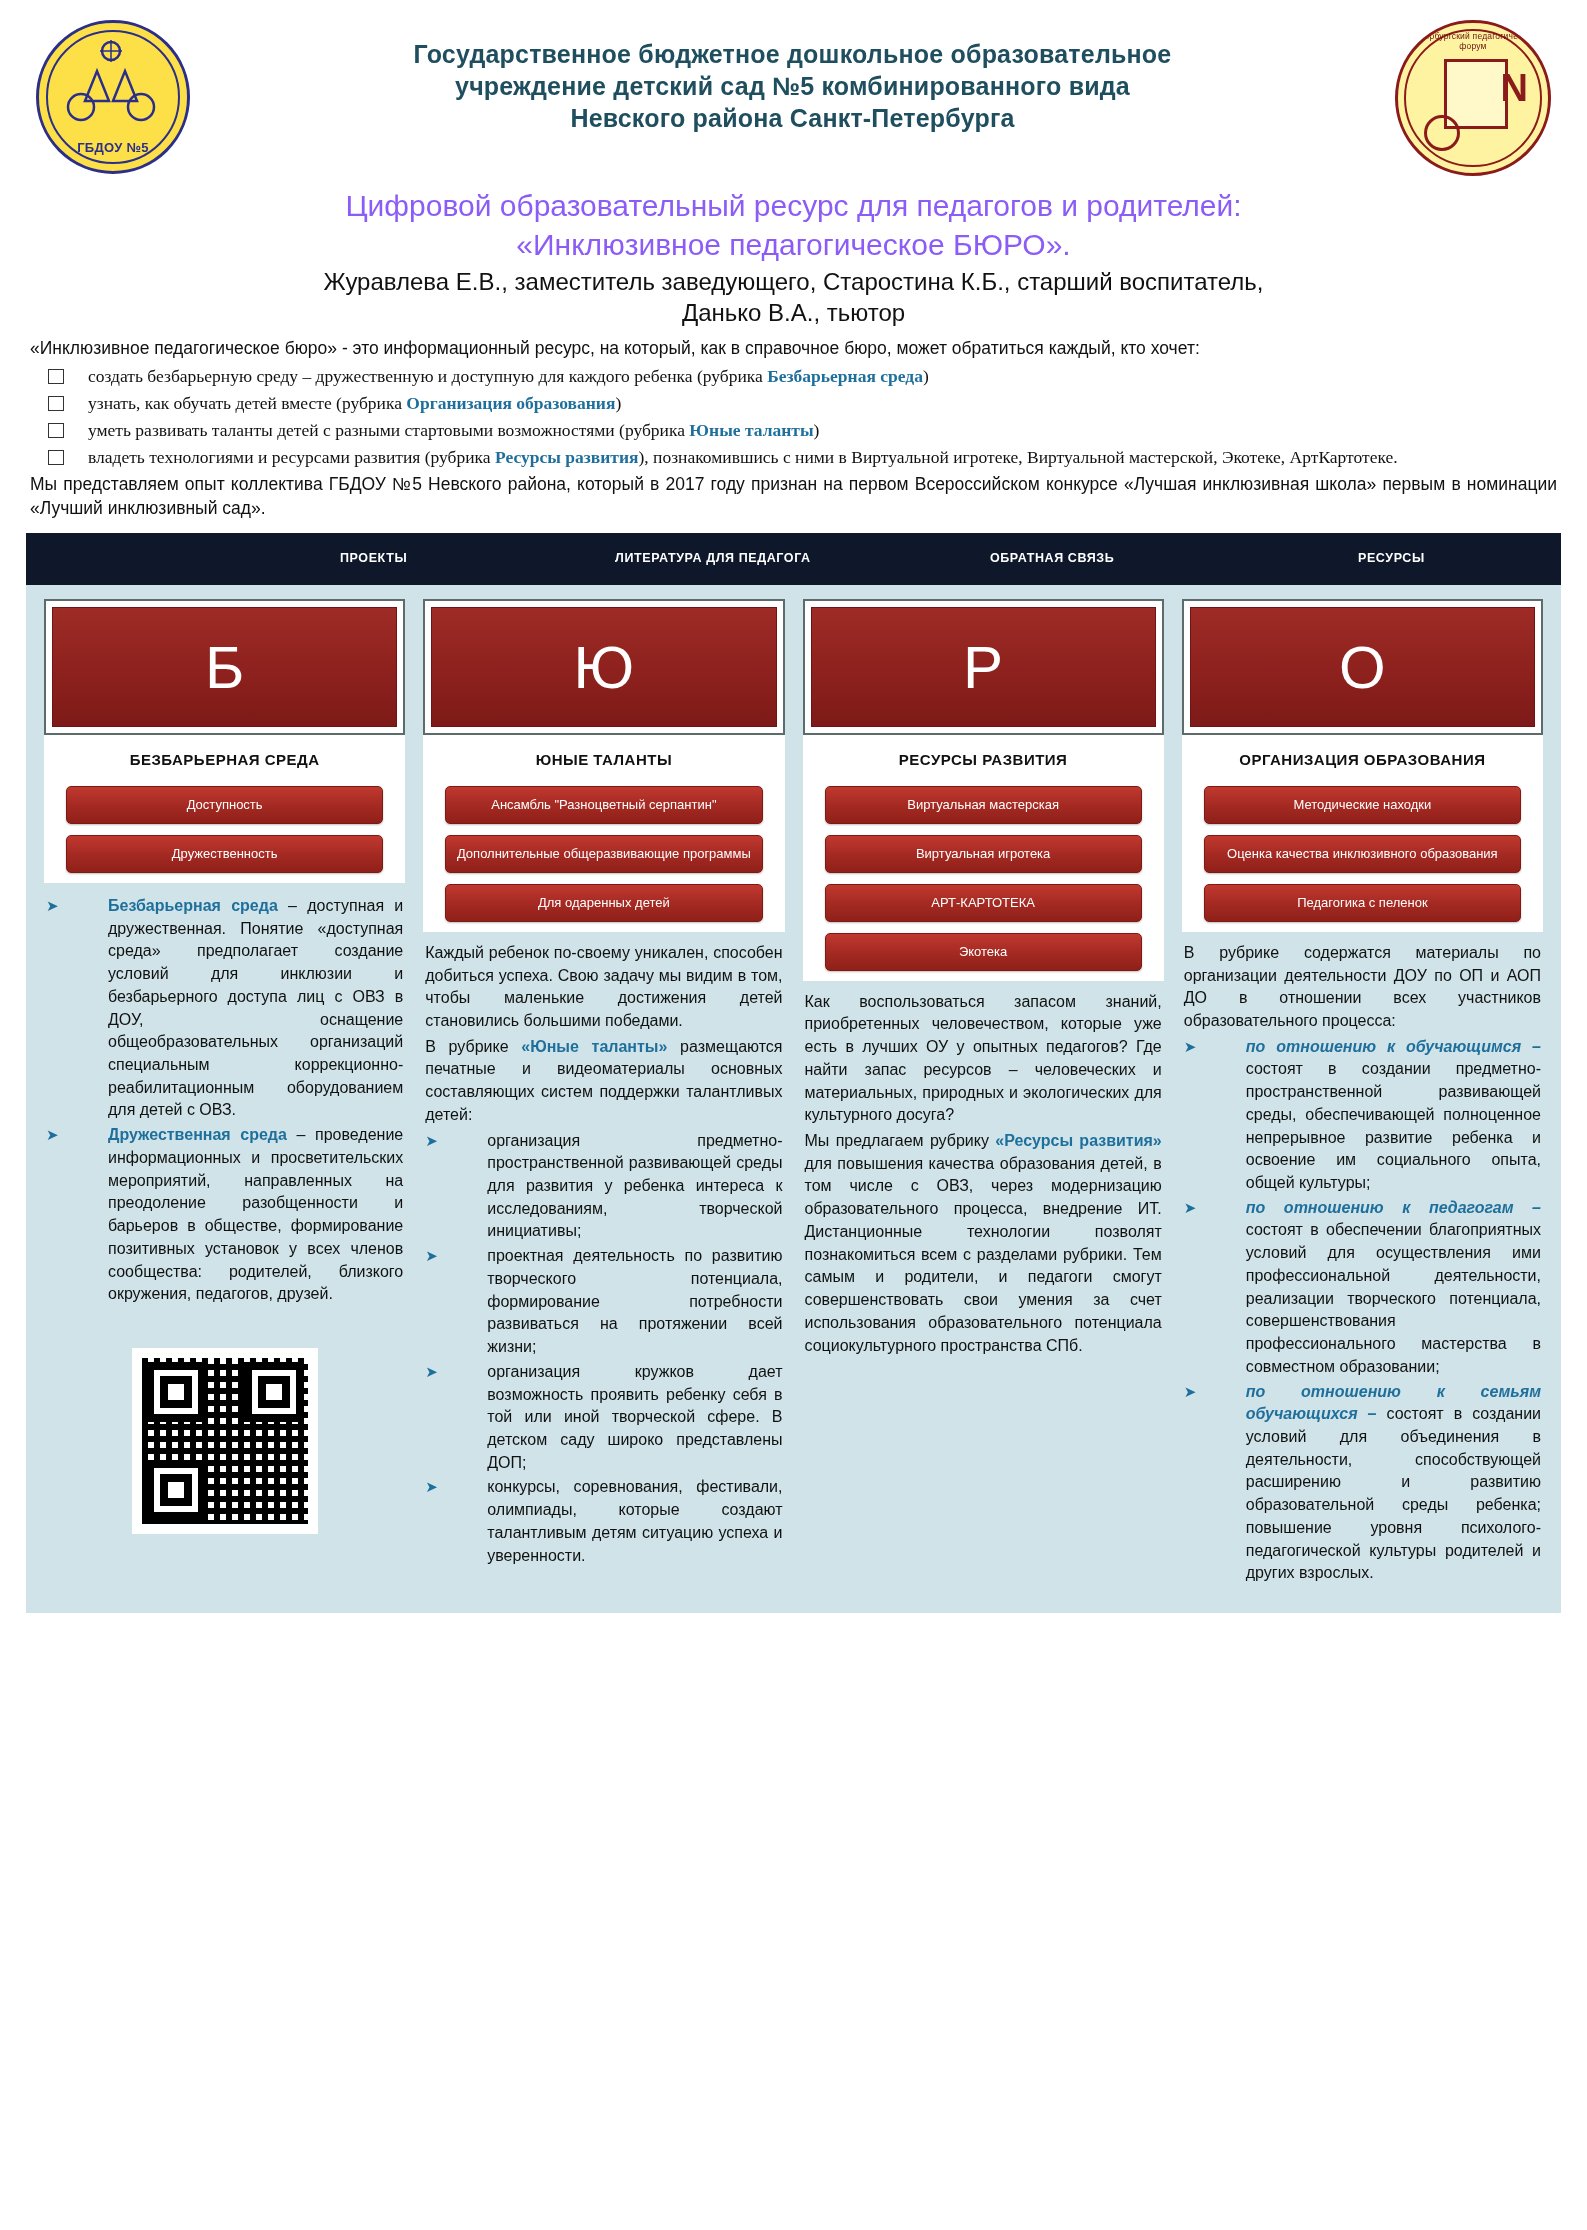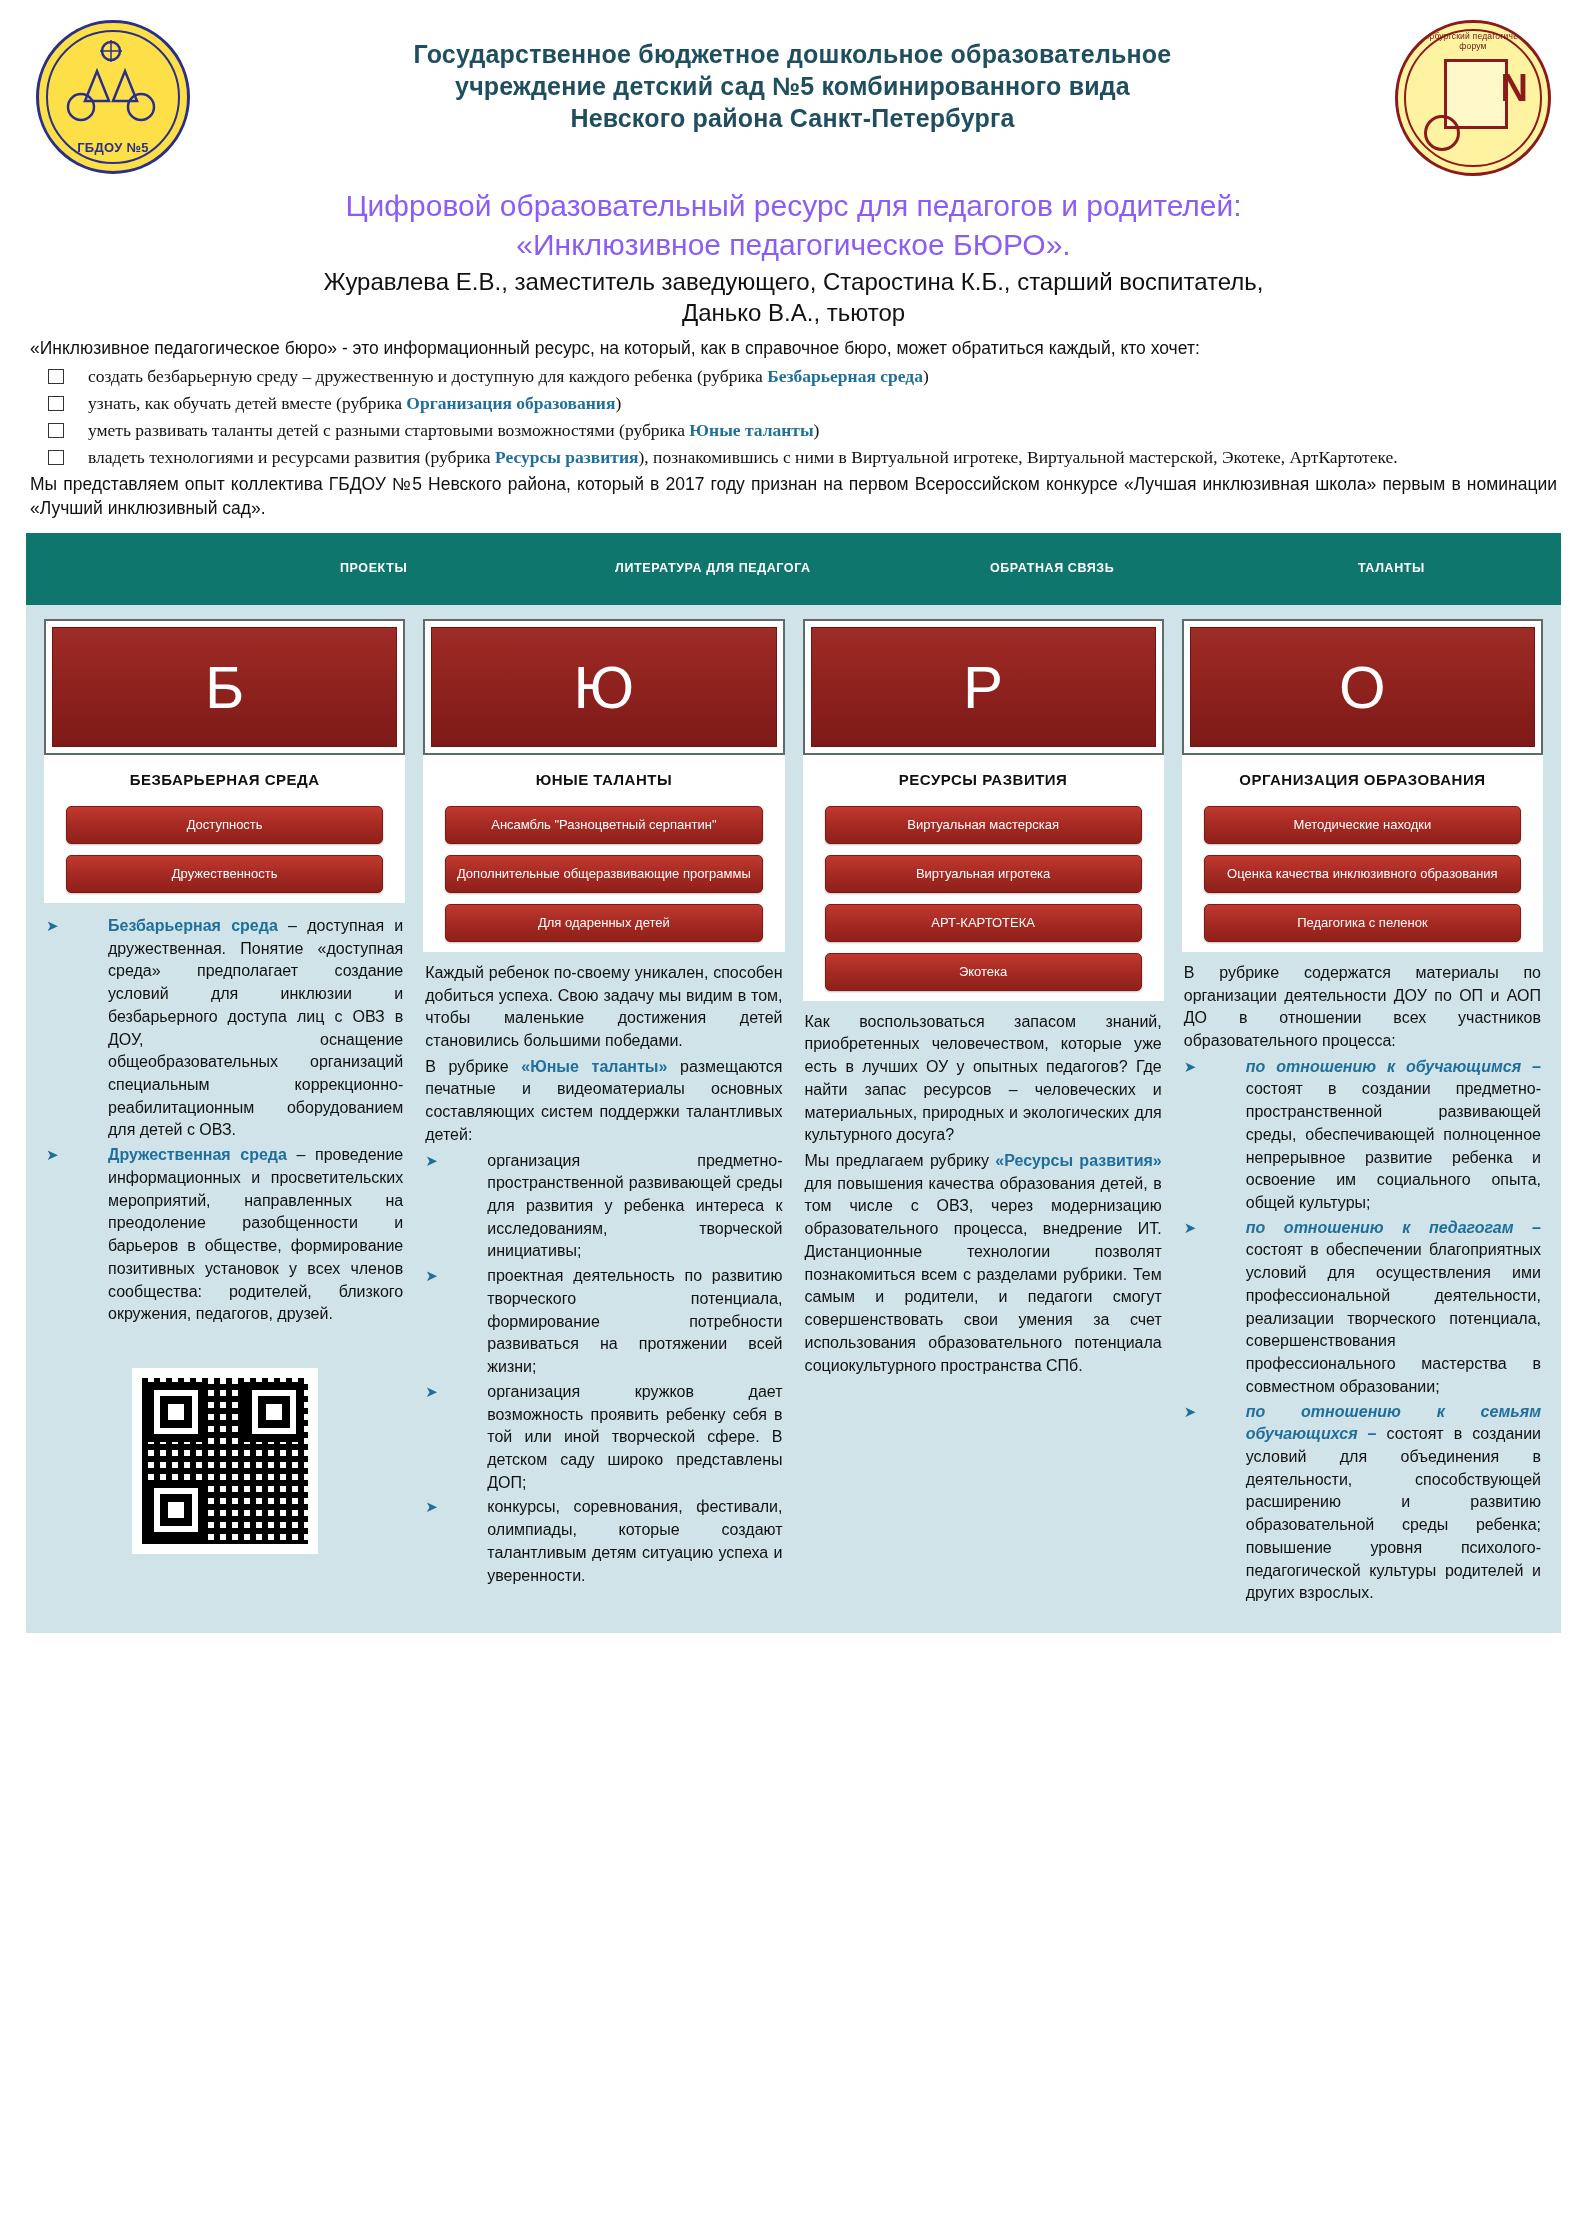--- a/index.html
+++ b/index.html
@@ -157,24 +157,24 @@
     border: 1.6px solid #333;
     margin-top: 5px;
   }
   .intro .bullet .txt { flex: 1 1 auto; }
   .accent { color: #1f6f9c; font-weight: bold; }
   .closing { margin-top: 6px; }
 
   
   .navbar {
     margin-top: 12px;
-    background: #0f766e;
+    background: #0f172a;
     display: flex;
     align-items: stretch;
-    height: 72px;
+    height: 52px;
   }
   .nav-spacer { flex: 0 0 178px; }
   .nav-item {
     flex: 1 1 0;
     display: flex;
     align-items: center;
     justify-content: center;
     text-align: center;
     color: #ffffff;
     font-size: 12.5px;
@@ -361,21 +361,21 @@
         </div>
       </div>
     <p class="closing">Мы представляем опыт коллектива ГБДОУ №5 Невского района, который в 2017 году признан на первом Всероссийском конкурсе «Лучшая инклюзивная школа» первым в номинации «Лучший инклюзивный сад».</p>
   </div>
 
   <div class="navbar">
     <div class="nav-spacer"></div>
     <div class="nav-item">ПРОЕКТЫ</div>
     <div class="nav-item">ЛИТЕРАТУРА ДЛЯ ПЕДАГОГА</div>
     <div class="nav-item">ОБРАТНАЯ СВЯЗЬ</div>
-    <div class="nav-item">ТАЛАНТЫ</div>
+    <div class="nav-item">РЕСУРСЫ</div>
   </div>
 
   <div class="body-area">
     <div class="cols" id="columns-root">
         <div class="col">
           <div class="letter-box">
             <div class="letter-inner">Б</div>
           </div>
           <div class="col-heading">БЕЗБАРЬЕРНАЯ СРЕДА</div>
           <div class="col-white">

